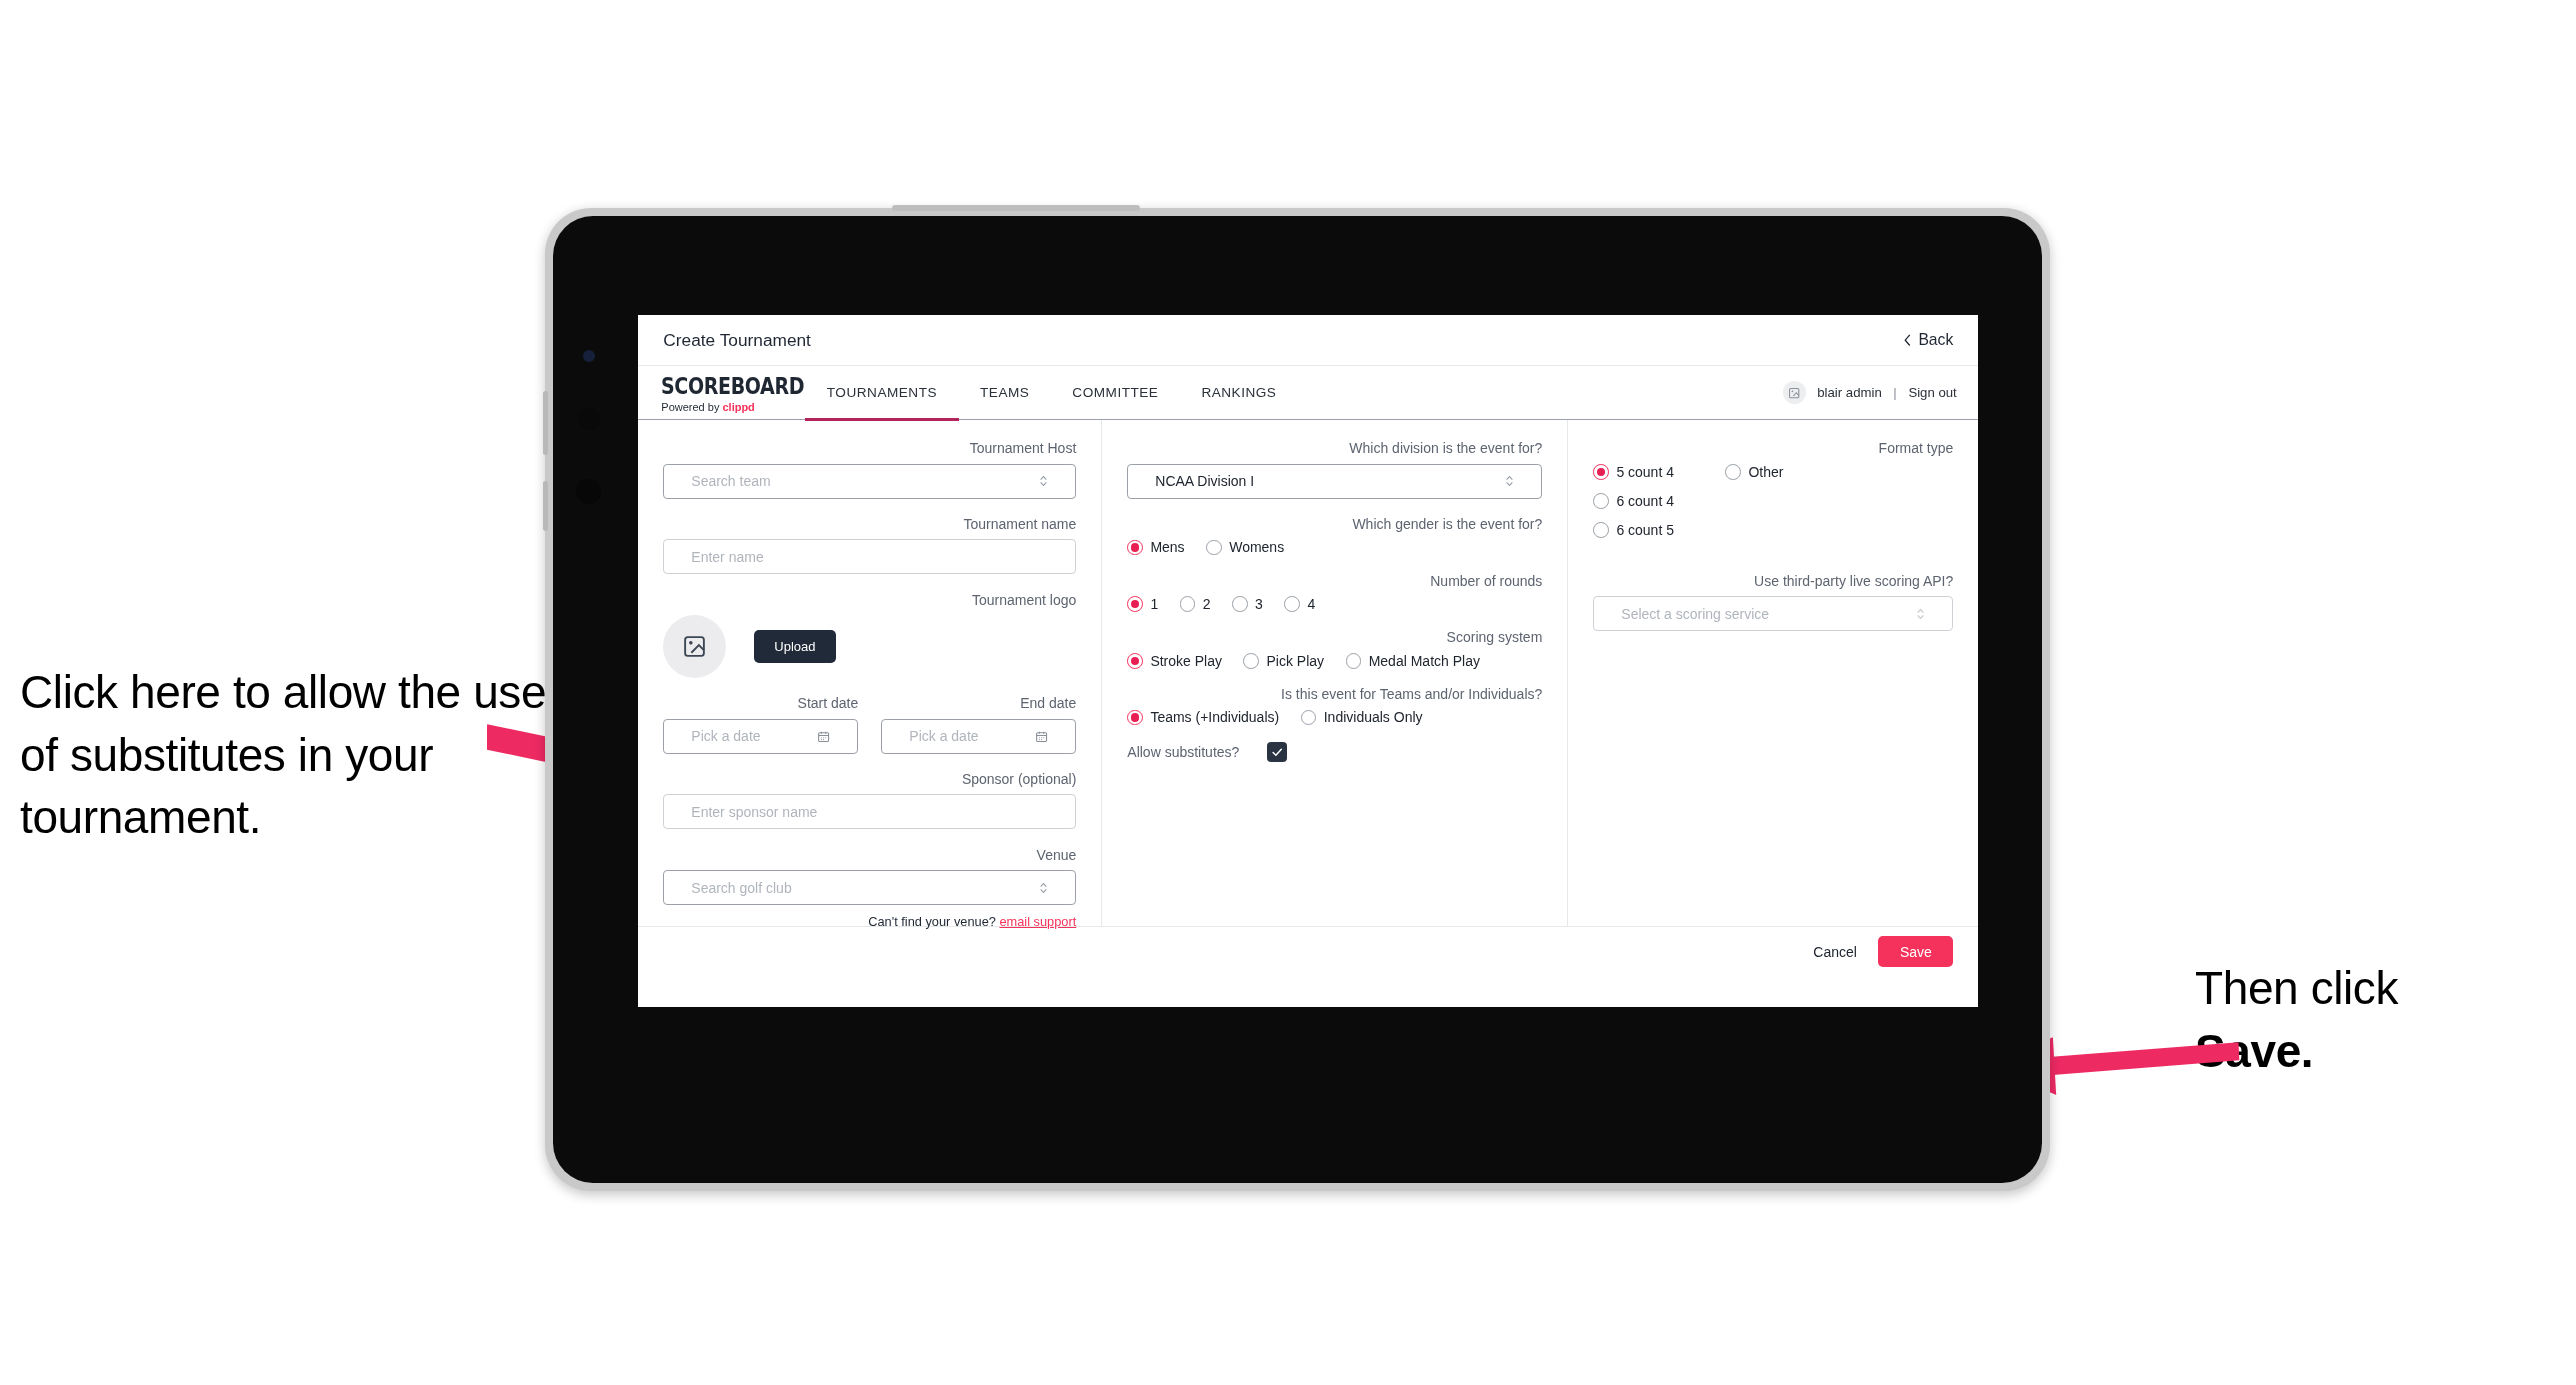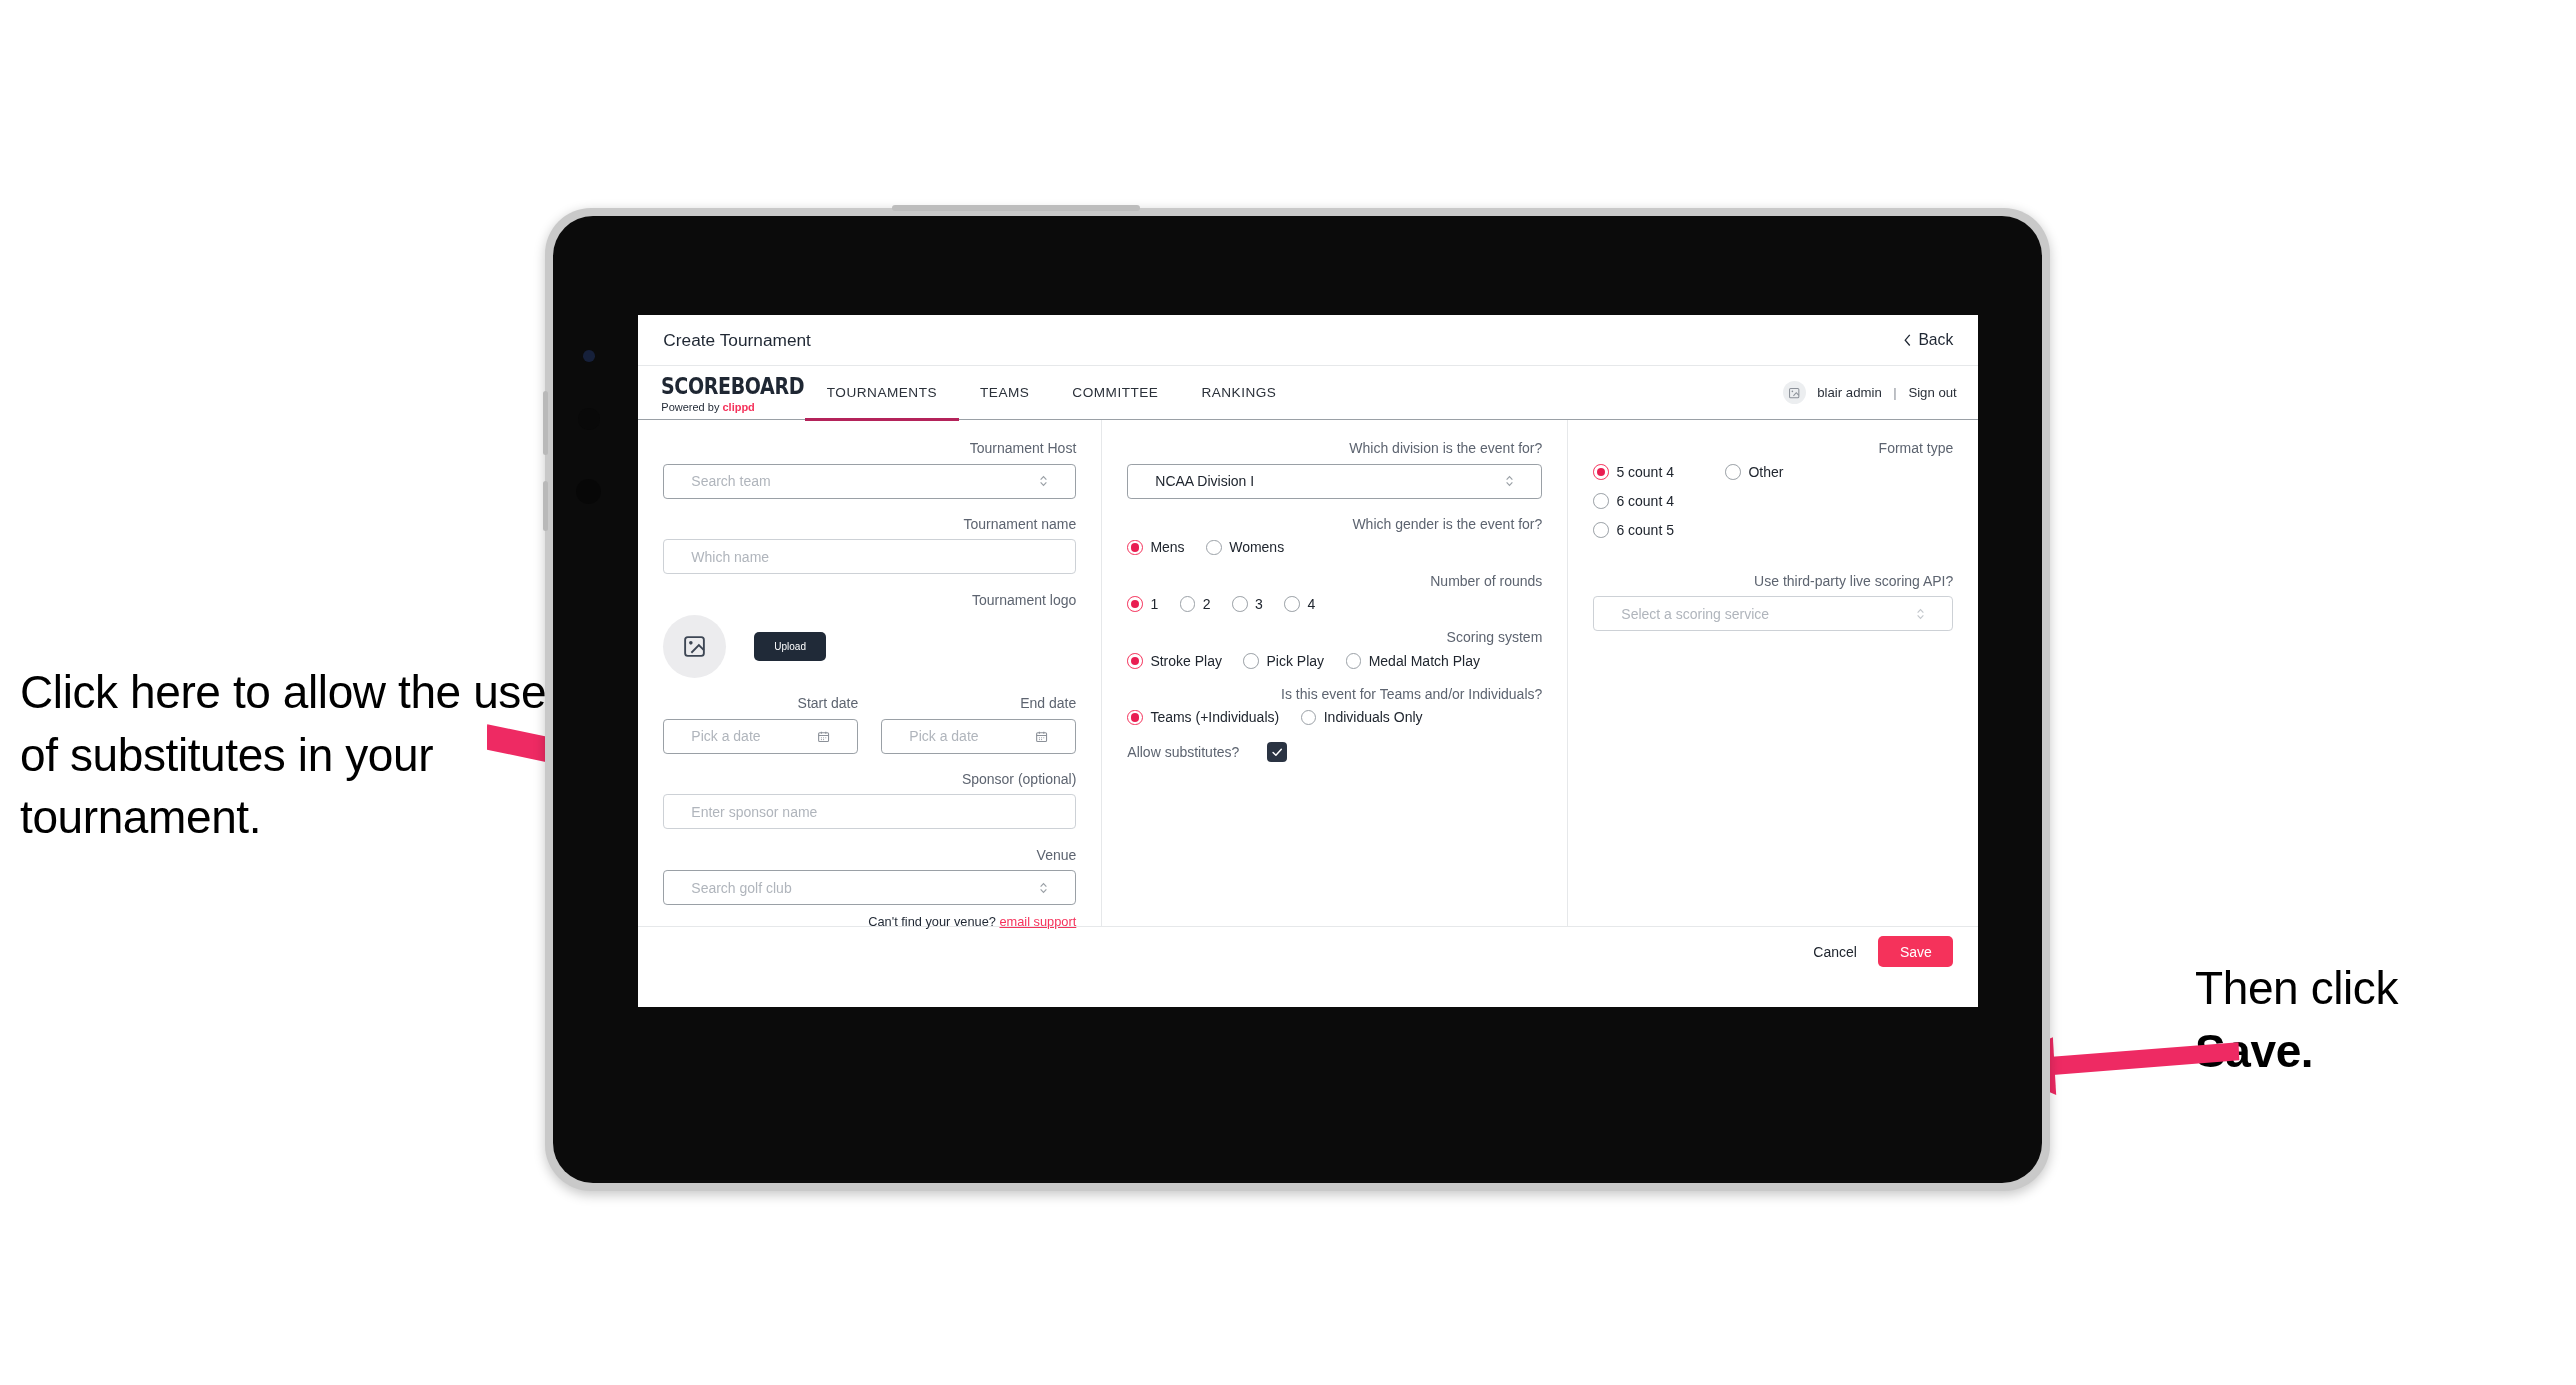--- a/index.html
+++ b/index.html
@@ -75,21 +75,21 @@
   .ph{font-size:14px;color:#b0b5bc;}
   .val{font-size:14px;color:#20262f;}
   .spin{margin-left:auto;color:#9aa0a6;font-size:12.4px;line-height:0.8;
         display:flex;flex-direction:column;align-items:center;}
   .cal{margin-left:auto;color:#8b9098;}
 
   
   #logo-row{display:flex;align-items:center;gap:28px;margin-top:1.7px;}
   #logo-circle{width:63px;height:63px;border-radius:50%;background:#ececee;
         display:flex;align-items:center;justify-content:center;}
-  #upload-btn{background:#202a38;color:#fff;font-size:10px;border-radius:5px;
+  #upload-btn{background:#202a38;color:#fff;font-size:13px;border-radius:5px;
         padding:9px 20px;cursor:pointer;}
 
   
   #date-row{display:flex;gap:23px;}
   #date-row > div{flex:1;}
 
   #venue-help{text-align:right;font-size:12.8px;color:#1f2733;margin-top:9px;}
   #venue-help a{color:#f5325b;text-decoration:underline;cursor:pointer;}
 
   
@@ -209,21 +209,21 @@
                 <path d="M2 6.8L5.5 3l3.5 3.8"></path>
                   <path d="M2 10.2l3.5 3.8 3.5-3.8"></path>
                 </svg>
             </span>
           </div>
 
           <div class="gap"></div>
 
           <div class="flabel">Tournament name</div>
           <div class="field light">
-            <span class="ph">Which name</span>
+            <span class="ph">Enter name</span>
           </div>
 
           <div class="gap"></div>
 
           <div class="flabel">Tournament logo</div>
           <div id="logo-row">
             <div id="logo-circle">
               <svg width="25" height="25" viewBox="0 0 24 24" fill="none" stroke="#3d4654" stroke-width="1.8">
                 <rect x="3" y="3" width="18" height="18" rx="2.5"></rect>
                 <circle cx="8.5" cy="8.5" r="1.7" fill="#3d4654" stroke="none"></circle>

